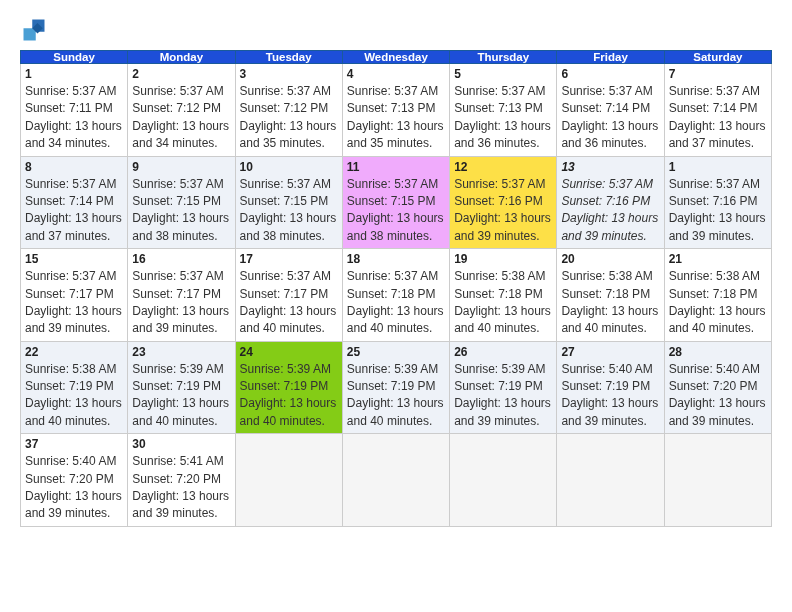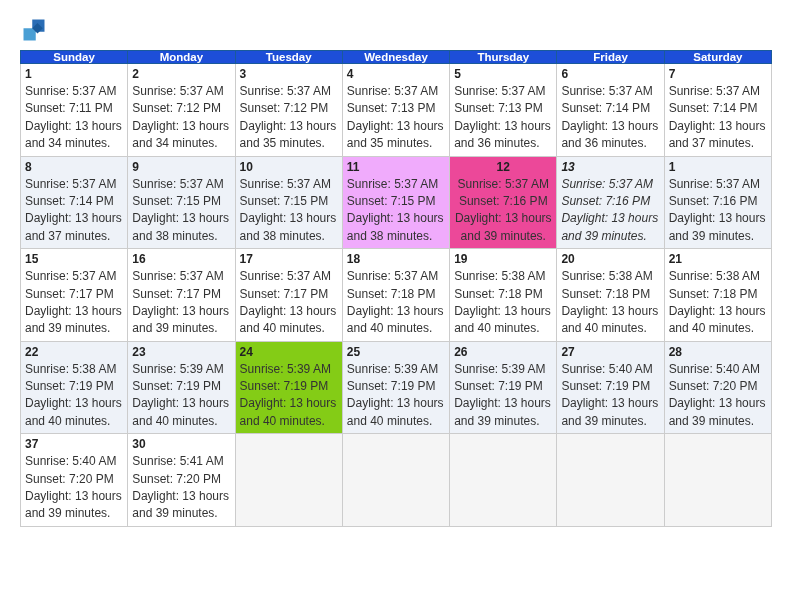--- a/index.html
+++ b/index.html
@@ -217,21 +217,21 @@
           </div>
           </td>
           <td style="background: #f0abfc;">
             <span class="day-num">11</span>
           <div class="day-info">
             Sunrise: 5:37 AM<br>
             Sunset: 7:15 PM<br>
             Daylight: 13 hours and 38 minutes.
           </div>
           </td>
-          <td style="background: #ec4899; text-align: center;">
+          <td style="background: #fde047;">
             <span class="day-num">12</span>
           <div class="day-info">
             Sunrise: 5:37 AM<br>
             Sunset: 7:16 PM<br>
             Daylight: 13 hours and 39 minutes.
           </div>
           </td>
           <td style="background: rgb(238, 242, 248); font-style: italic;">
             <span class="day-num">13</span>
           <div class="day-info">

